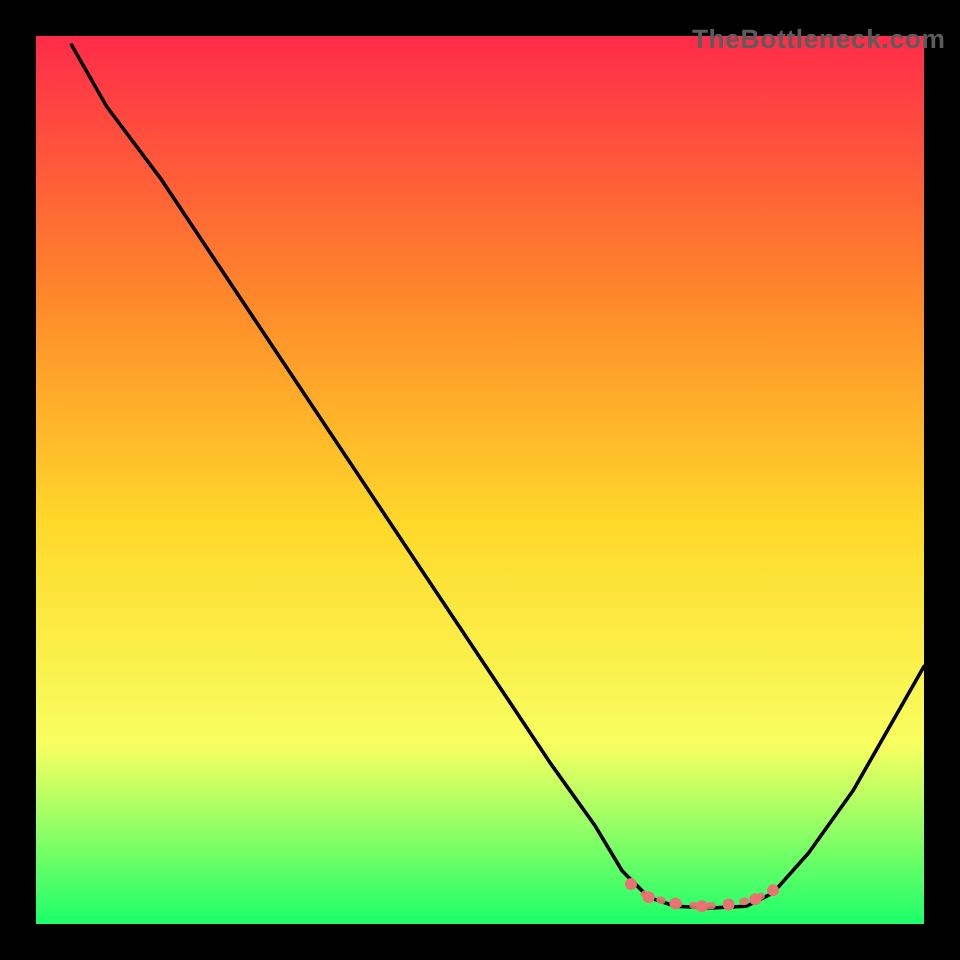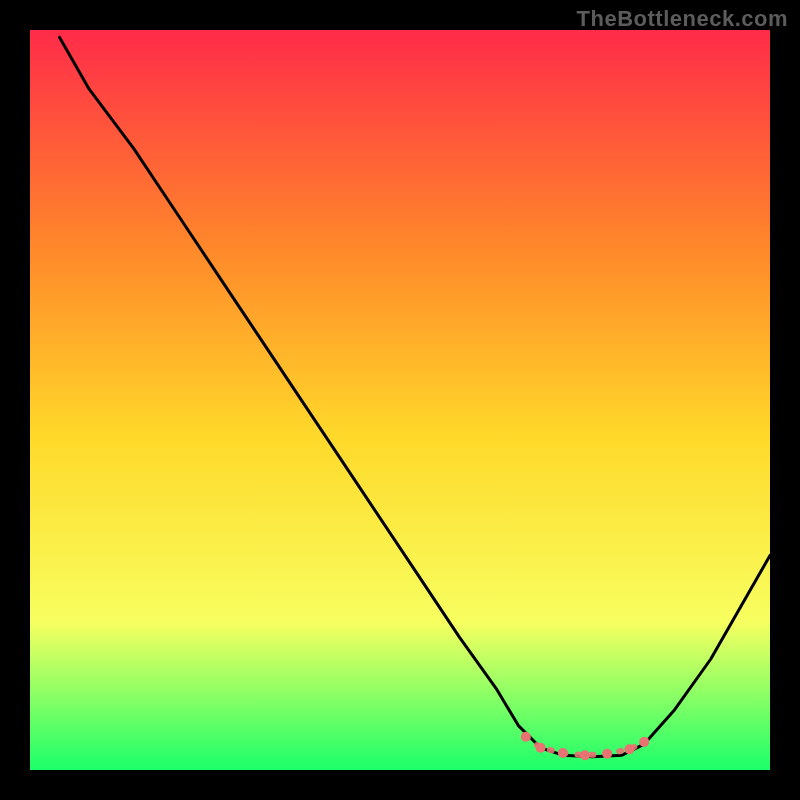--- a/index.html
+++ b/index.html
@@ -10,21 +10,21 @@
     background: #000000;
     overflow: hidden;
   }
   .container {
     position: relative;
     width: 800px;
     height: 800px;
   }
   .watermark {
     position: absolute;
-    top: 6px;
+    top: 20px;
     right: 12px;
     font-family: Arial, Helvetica, sans-serif;
     font-size: 22px;
     font-weight: bold;
     color: #5c5c5c;
     letter-spacing: 0.5px;
     z-index: 10;
     margin-left: 48px;
   }
   svg {

